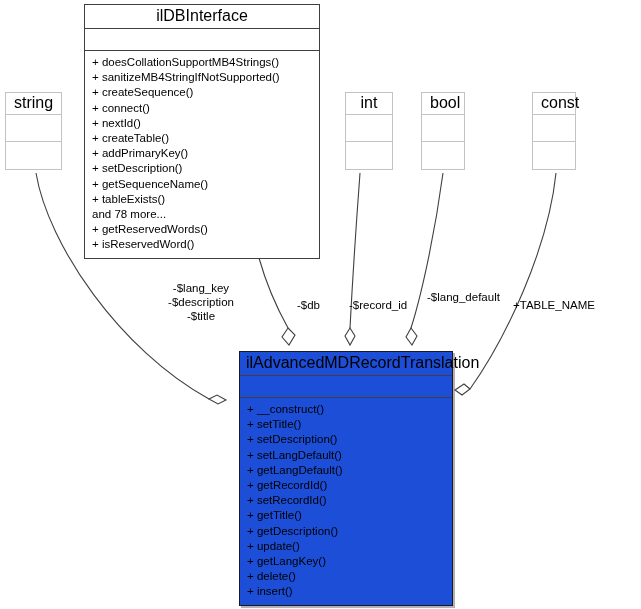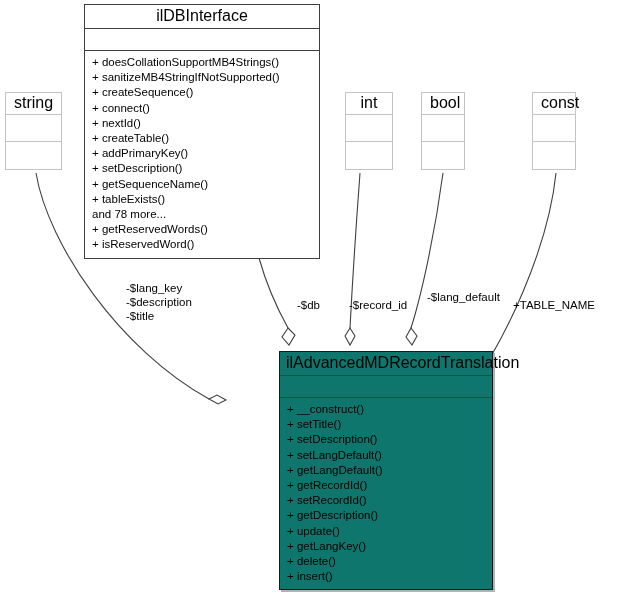--- a/index.html
+++ b/index.html
@@ -33,24 +33,23 @@
     box-sizing: border-box;
     background: #ffffff;
     border: 1px solid #c3c3c3;
     display: flex;
     flex-direction: column;
   }
   .node.strong {
     border: 1px solid #3f3f3f;
   }
   .node.filled {
-    background: #0f766e;
+    background: #1d4ed8;
     border: 1px solid #1a1a1a;
     box-shadow: 2px 2px 0 0 rgba(0,0,0,0.30);
-    margin-left: 40px;
   }
   .node .compartment {
     box-sizing: border-box;
   }
   .node .title-c {
     text-align: center;
     font-size: 16px;
     color: #000000;
     line-height: 14px;
     padding: 4px 6px 5px 6px;
@@ -86,21 +85,21 @@
   .tbox .ops-c { height: 27px; padding: 0; }
 
   
   .edge-label {
     position: absolute;
     font-size: 11.5px;
     line-height: 14px;
     color: #000000;
     white-space: nowrap;
   }
-  .edge-label.center { text-align: left; }
+  .edge-label.center { text-align: center; }
 </style>
 </head>
 <body>
 
 <div id="diagram">
 
   <svg id="edges" viewBox="0 0 641 609" width="641" height="609" xmlns="http://www.w3.org/2000/svg">
 
     <g>
       <path d="M 36,173 C 48,245 120,350 209,399" fill="none" stroke="#3f3f3f" stroke-width="1.1"></path>
@@ -176,20 +175,21 @@
     <div class="compartment title-c">ilAdvancedMDRecordTranslation</div>
     <div class="compartment attrs-c" style="height:22px;"></div>
     <div class="compartment ops-c">
       <div class="row">+ __construct()</div>
       <div class="row">+ setTitle()</div>
       <div class="row">+ setDescription()</div>
       <div class="row">+ setLangDefault()</div>
       <div class="row">+ getLangDefault()</div>
       <div class="row">+ getRecordId()</div>
       <div class="row">+ setRecordId()</div>
+      <div class="row">+ getTitle()</div>
       <div class="row">+ getDescription()</div>
       <div class="row">+ update()</div>
       <div class="row">+ getLangKey()</div>
       <div class="row">+ delete()</div>
       <div class="row">+ insert()</div>
     </div>
   </div>
 
   <div class="edge-label center" style="left:126px; top:281px; width:150px;">
     <div>-$lang_key</div>

